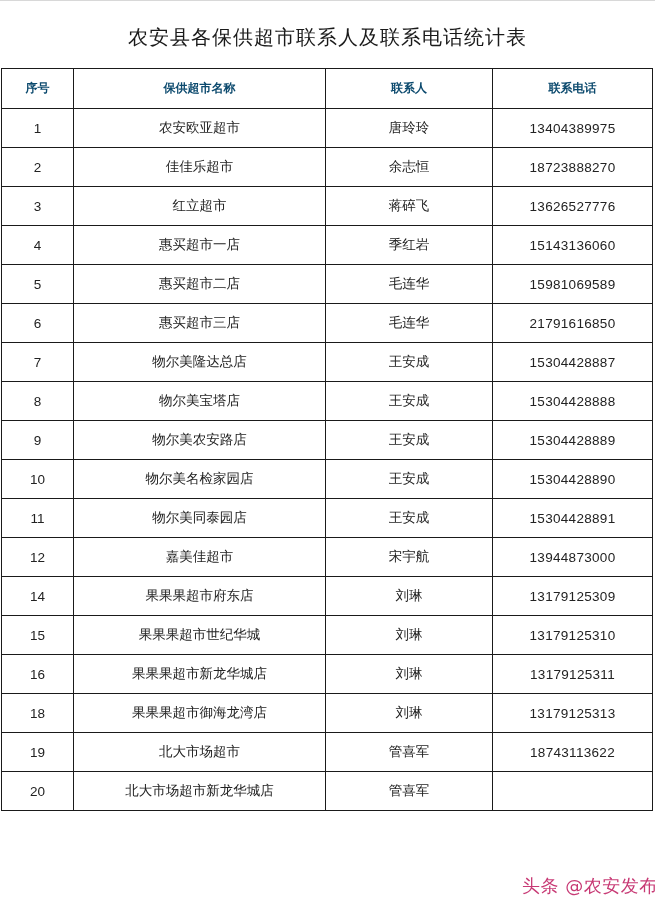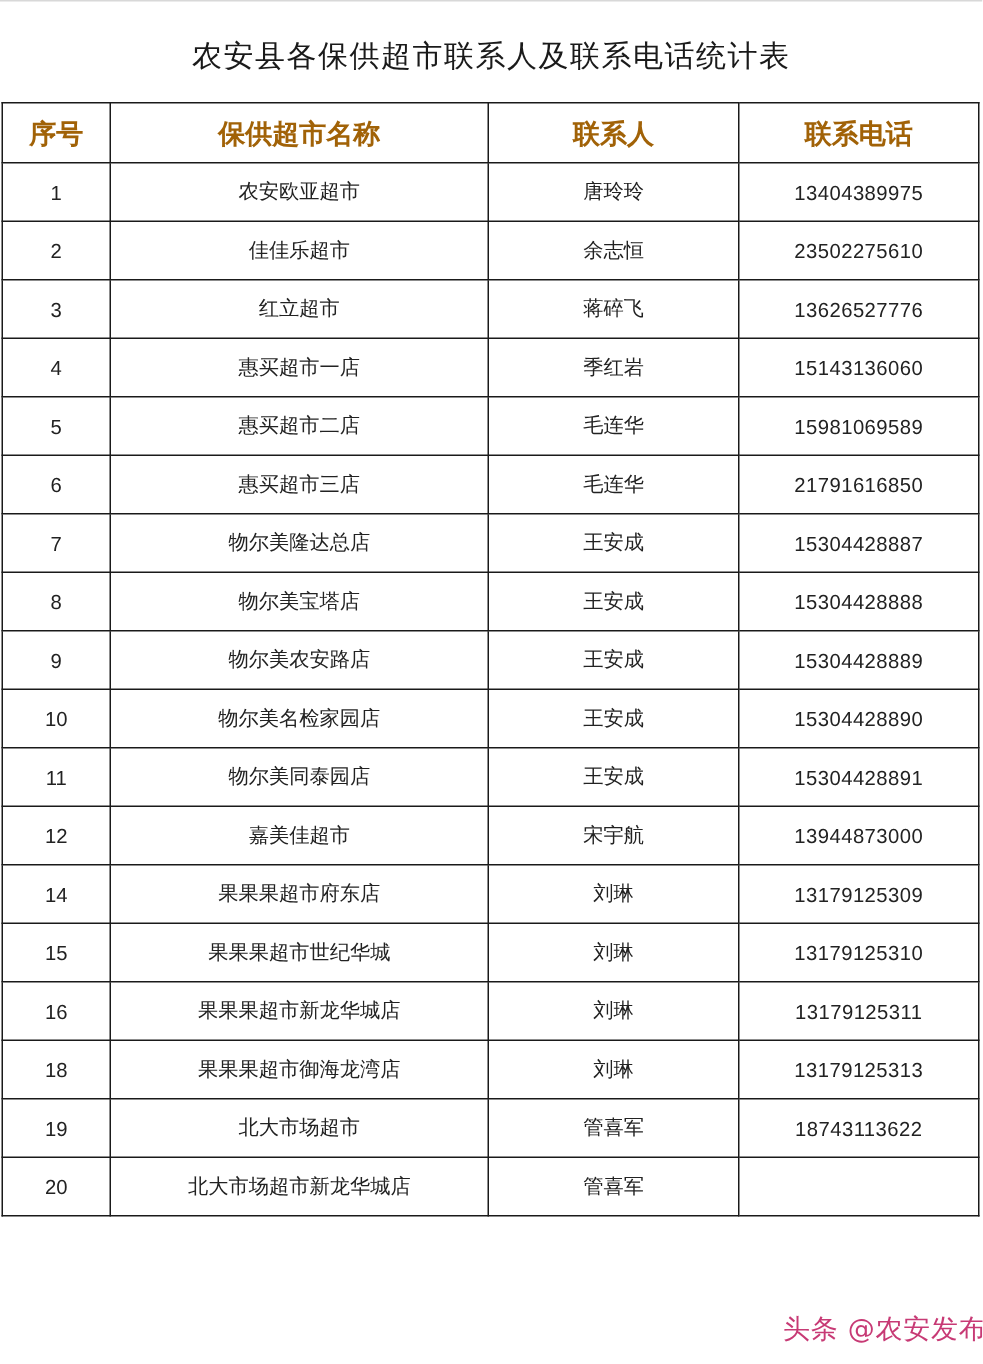--- a/index.html
+++ b/index.html
@@ -40,23 +40,23 @@
     table.stats th, table.stats td {
       border: 1.5px solid #1a1a1a;
       text-align: center;
       vertical-align: middle;
       padding: 0;
       overflow: hidden;
       white-space: nowrap;
     }
     table.stats th {
       height: 39px;
-      font-size: 18px;
+      font-size: 12px;
       font-weight: bold;
-      color: #a16207;
+      color: #0c4a6e;
     }
     table.stats td {
       height: 38px;
       font-size: 13.5px;
       font-weight: normal;
       color: #222;
     }
     col.c-no { width: 72px; }
     col.c-name { width: 252px; }
     col.c-contact { width: 167px; }
@@ -107,21 +107,21 @@
     <tr>
       <td class="no">1</td>
       <td>农安欧亚超市</td>
       <td>唐玲玲</td>
       <td class="phone">13404389975</td>
     </tr>
     <tr>
       <td class="no">2</td>
       <td>佳佳乐超市</td>
       <td>余志恒</td>
-      <td class="phone">23502275610</td>
+      <td class="phone">18723888270</td>
     </tr>
     <tr>
       <td class="no">3</td>
       <td>红立超市</td>
       <td>蒋碎飞</td>
       <td class="phone">13626527776</td>
     </tr>
     <tr>
       <td class="no">4</td>
       <td>惠买超市一店</td>

